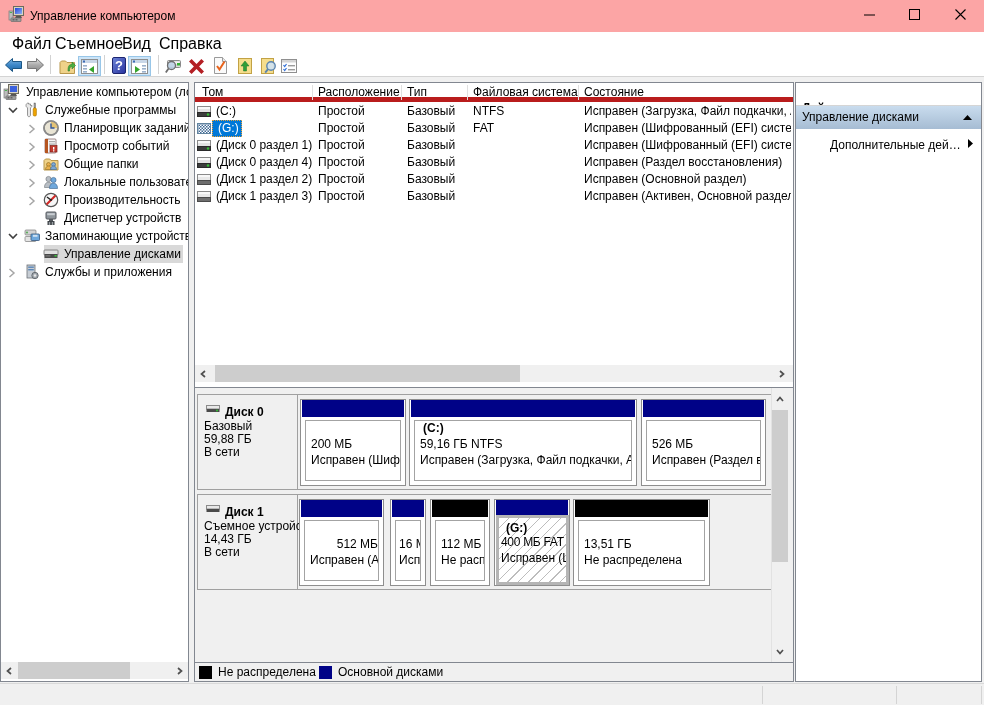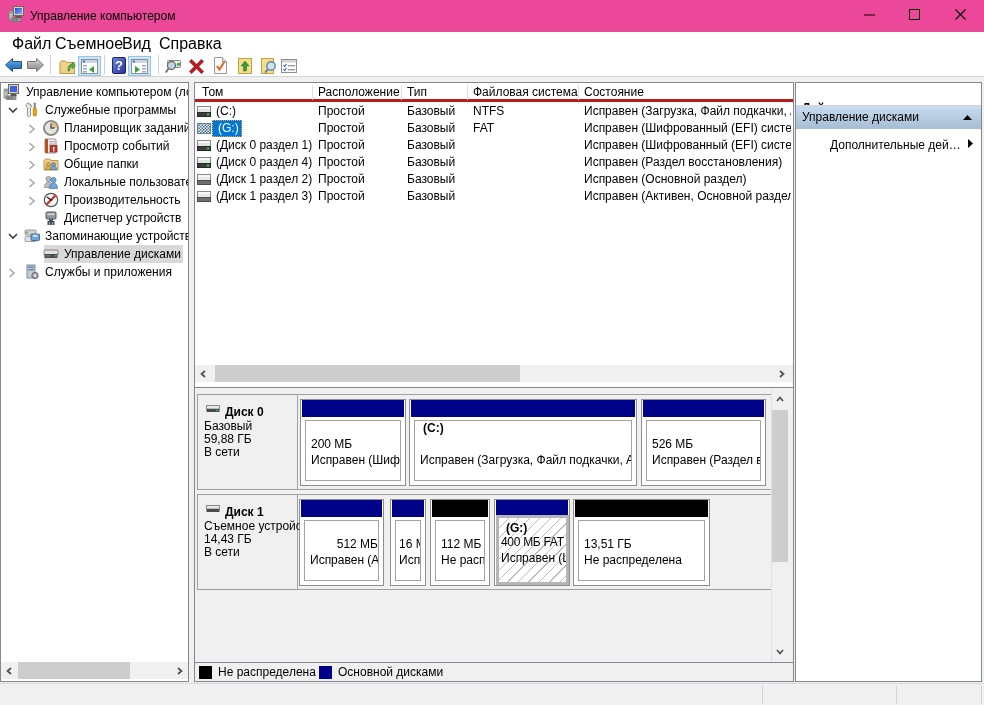--- a/index.html
+++ b/index.html
@@ -1,36 +1,36 @@
 <!DOCTYPE html>
 <html><head><meta charset="utf-8">
 <style>
 html,body{margin:0;padding:0;}
 body{width:984px;height:705px;position:relative;overflow:hidden;background:#f0f0f0;
   font-family:"Liberation Sans",sans-serif;font-size:12px;color:#000;}
 .a{position:absolute;}
 .nw{white-space:nowrap;}
 
-#titlebar{left:0;top:0;width:984px;height:32px;background:#ec4899;}
+#titlebar{left:0;top:0;width:984px;height:32px;background:#fca5a5;}
 #title-text{left:30px;top:9px;font-size:12px;}
 #menubar{left:0;top:32px;width:984px;height:20px;background:#fff;}
 .menu{top:3px;font-size:16px;}
 #toolbar{left:0;top:52px;width:984px;height:24px;background:#fff;border-bottom:1px solid #d4d4d4;}
 .tsep{top:3px;width:1px;height:19px;background:#d2d2d2;}
 .tbox{top:4px;width:23px;height:20px;background:#cce4f7;border:1px solid #98c6e8;box-sizing:border-box;}
 
 #main{left:0;top:79px;width:984px;height:605px;background:#f0f0f0;}
 #leftpane{left:0;top:3px;width:189px;height:600px;background:#fff;border:1px solid #828790;box-sizing:border-box;overflow:hidden;}
 #centerpane{left:194px;top:3px;width:600px;height:600px;background:#fff;border:1px solid #828790;box-sizing:border-box;overflow:hidden;}
 #rightpane{left:795px;top:3px;width:187px;height:600px;background:#fff;border:1px solid #828790;box-sizing:border-box;overflow:hidden;}
 
 .trow{left:0;height:18px;width:300px;line-height:18px;}
 .tsel{background:#d9d9d9;}
 
-#lvheader{left:0;top:0;width:598px;height:19px;background:#fff;border-bottom:3px solid #b91c1c;box-sizing:border-box;}
+#lvheader{left:0;top:0;width:598px;height:19px;background:#fff;border-bottom:5px solid #b91c1c;box-sizing:border-box;}
 .hsep{top:2px;width:1px;height:15px;background:#e0e0e0;}
 .hcell{top:2px;font-size:12px;}
 .lrow{height:17px;line-height:17px;font-size:12px;}
 
 .sbtrack{background:#f0f0f0;}
 .sbthumb{background:#cdcdcd;}
 
 #diskarea{left:0;top:304px;width:598px;height:275px;background:#f0f0f0;border-top:1px solid #828790;}
 .drow{left:2px;width:575px;background:#f0f0f0;border:1px solid #a0a0a0;box-sizing:border-box;}
 .dlabel{left:0;top:0;width:100px;height:100%;border-right:1px solid #a0a0a0;box-sizing:border-box;}
@@ -435,20 +435,21 @@
           <div class="a band" style="right:1px;"></div>
           <div class="a pinner">
             <div class="a ptxt" style="top:16px;right:0;">200 МБ</div>
             <div class="a ptxt" style="top:32px;right:0;">Исправен (Шифрованный (EFI) системный раздел)</div>
           </div>
         </div>
         <div class="a part" style="left:211px;width:228px;">
           <div class="a band" style="right:1px;"></div>
           <div class="a pinner">
             <div class="a ptxt" style="top:0px;right:0;font-weight:bold;left:8px;">(C:)</div>
+            <div class="a ptxt" style="top:16px;right:0;">59,16 ГБ NTFS</div>
             <div class="a ptxt" style="top:32px;right:0;">Исправен (Загрузка, Файл подкачки, Аварийный дамп памяти, Основной раздел)</div>
           </div>
         </div>
         <div class="a part" style="left:443px;width:125px;">
           <div class="a band" style="right:1px;"></div>
           <div class="a pinner">
             <div class="a ptxt" style="top:16px;right:0;">526 МБ</div>
             <div class="a ptxt" style="top:32px;right:0;">Исправен (Раздел восстановления)</div>
           </div>
         </div>

